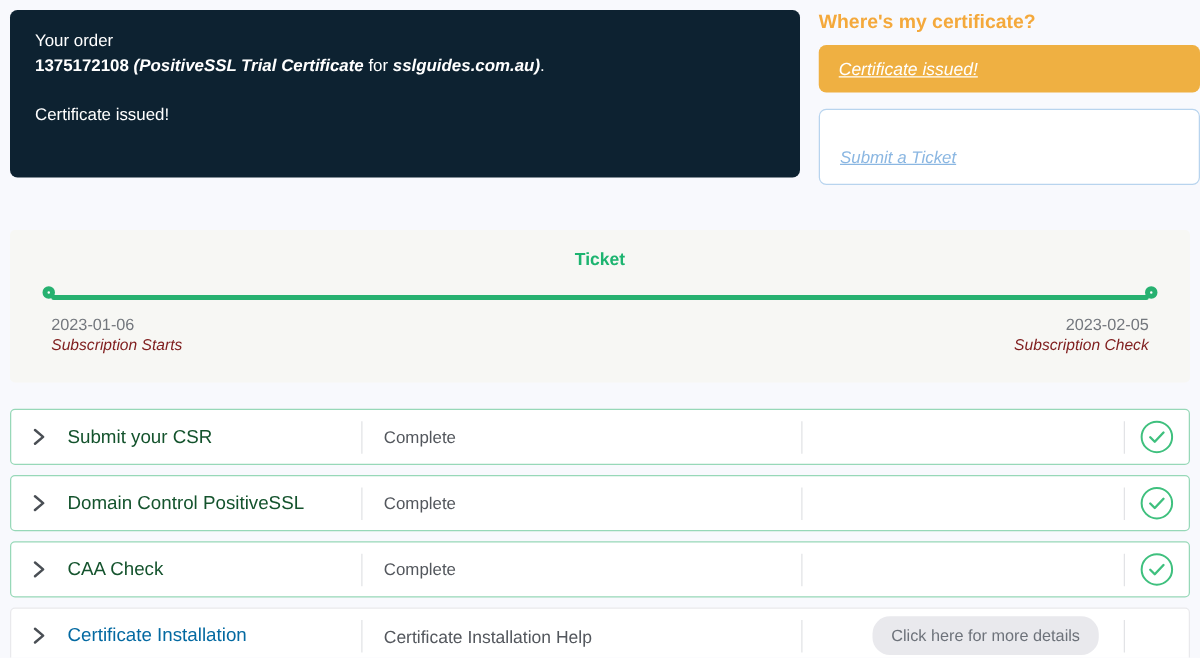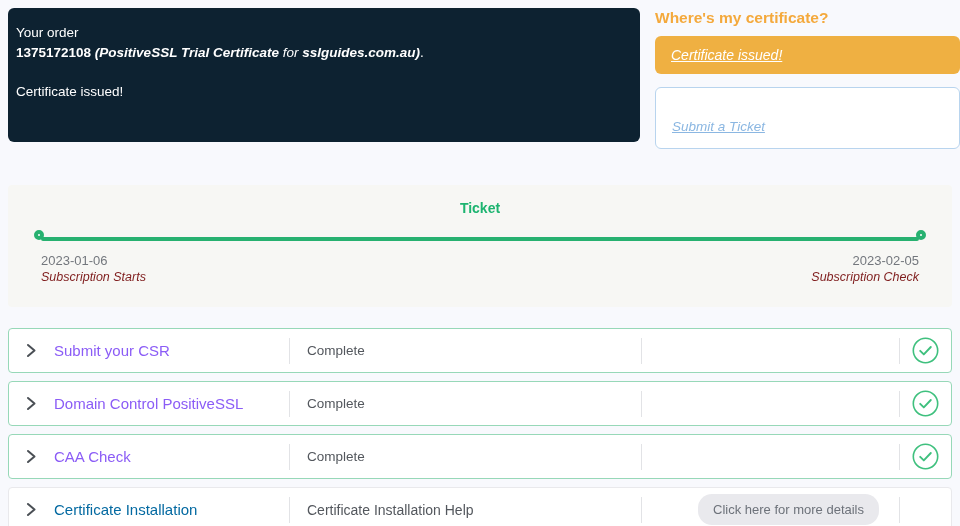--- a/index.html
+++ b/index.html
@@ -10,29 +10,29 @@
     color:#53575d;
   }
 
   
   .top { display:flex; padding:8px 0 0 8px; }
   .order-box {
     width:632px; height:134px;
     background:#0d2231;
     border-radius:6px;
     color:#ffffff;
-    padding:16px 8px;
+    padding:16px 20px;
     margin-right:15px;
     font-size:13.5px;
     line-height:18px;
   }
   .order-line { margin-top:2px; }
   .order-line .b  { font-weight:bold; }
   .order-line .bi { font-weight:bold; font-style:italic; }
-  .order-line .i  { font-style:italic; }
+  .order-line .i  { }
   .order-status { margin-top:21px; }
 
   .right-panel { flex:1; padding-right:0; }
   .panel-heading {
     color:#f4a93c; font-weight:bold; font-size:15.5px;
     margin:1px 0 9px 0;
   }
   .issued-btn {
     display:block; width:100%;
     background:#efb042; border:none; border-radius:6px;
@@ -91,21 +91,21 @@
     background:#ffffff;
     border:1px solid #97d8b8; border-radius:4px;
   }
   .step-row.pending { border-color:#e9e9ec; }
   .cell-title {
     width:280px; flex:none;
     display:flex; align-items:center;
     padding-left:17px;
   }
   .chev { flex:none; display:flex; align-items:center; color:#4a4f55; }
-  .step-title { margin-left:17px; font-size:15px; color:#8b5cf6; }
+  .step-title { margin-left:17px; font-size:15px; color:#14532d; }
   .pending .step-title { color:#0369a1; }
   .vdiv { flex:none; width:1px; height:26px; background:#e2e3e6; }
   .cell-status {
     width:351px; flex:none;
     padding-left:17px; font-size:13.5px; color:#53575d;
   }
   .pending .cell-status { font-size:14px; }
   .cell-action {
     flex:1;
     display:flex; justify-content:flex-end; align-items:center;

